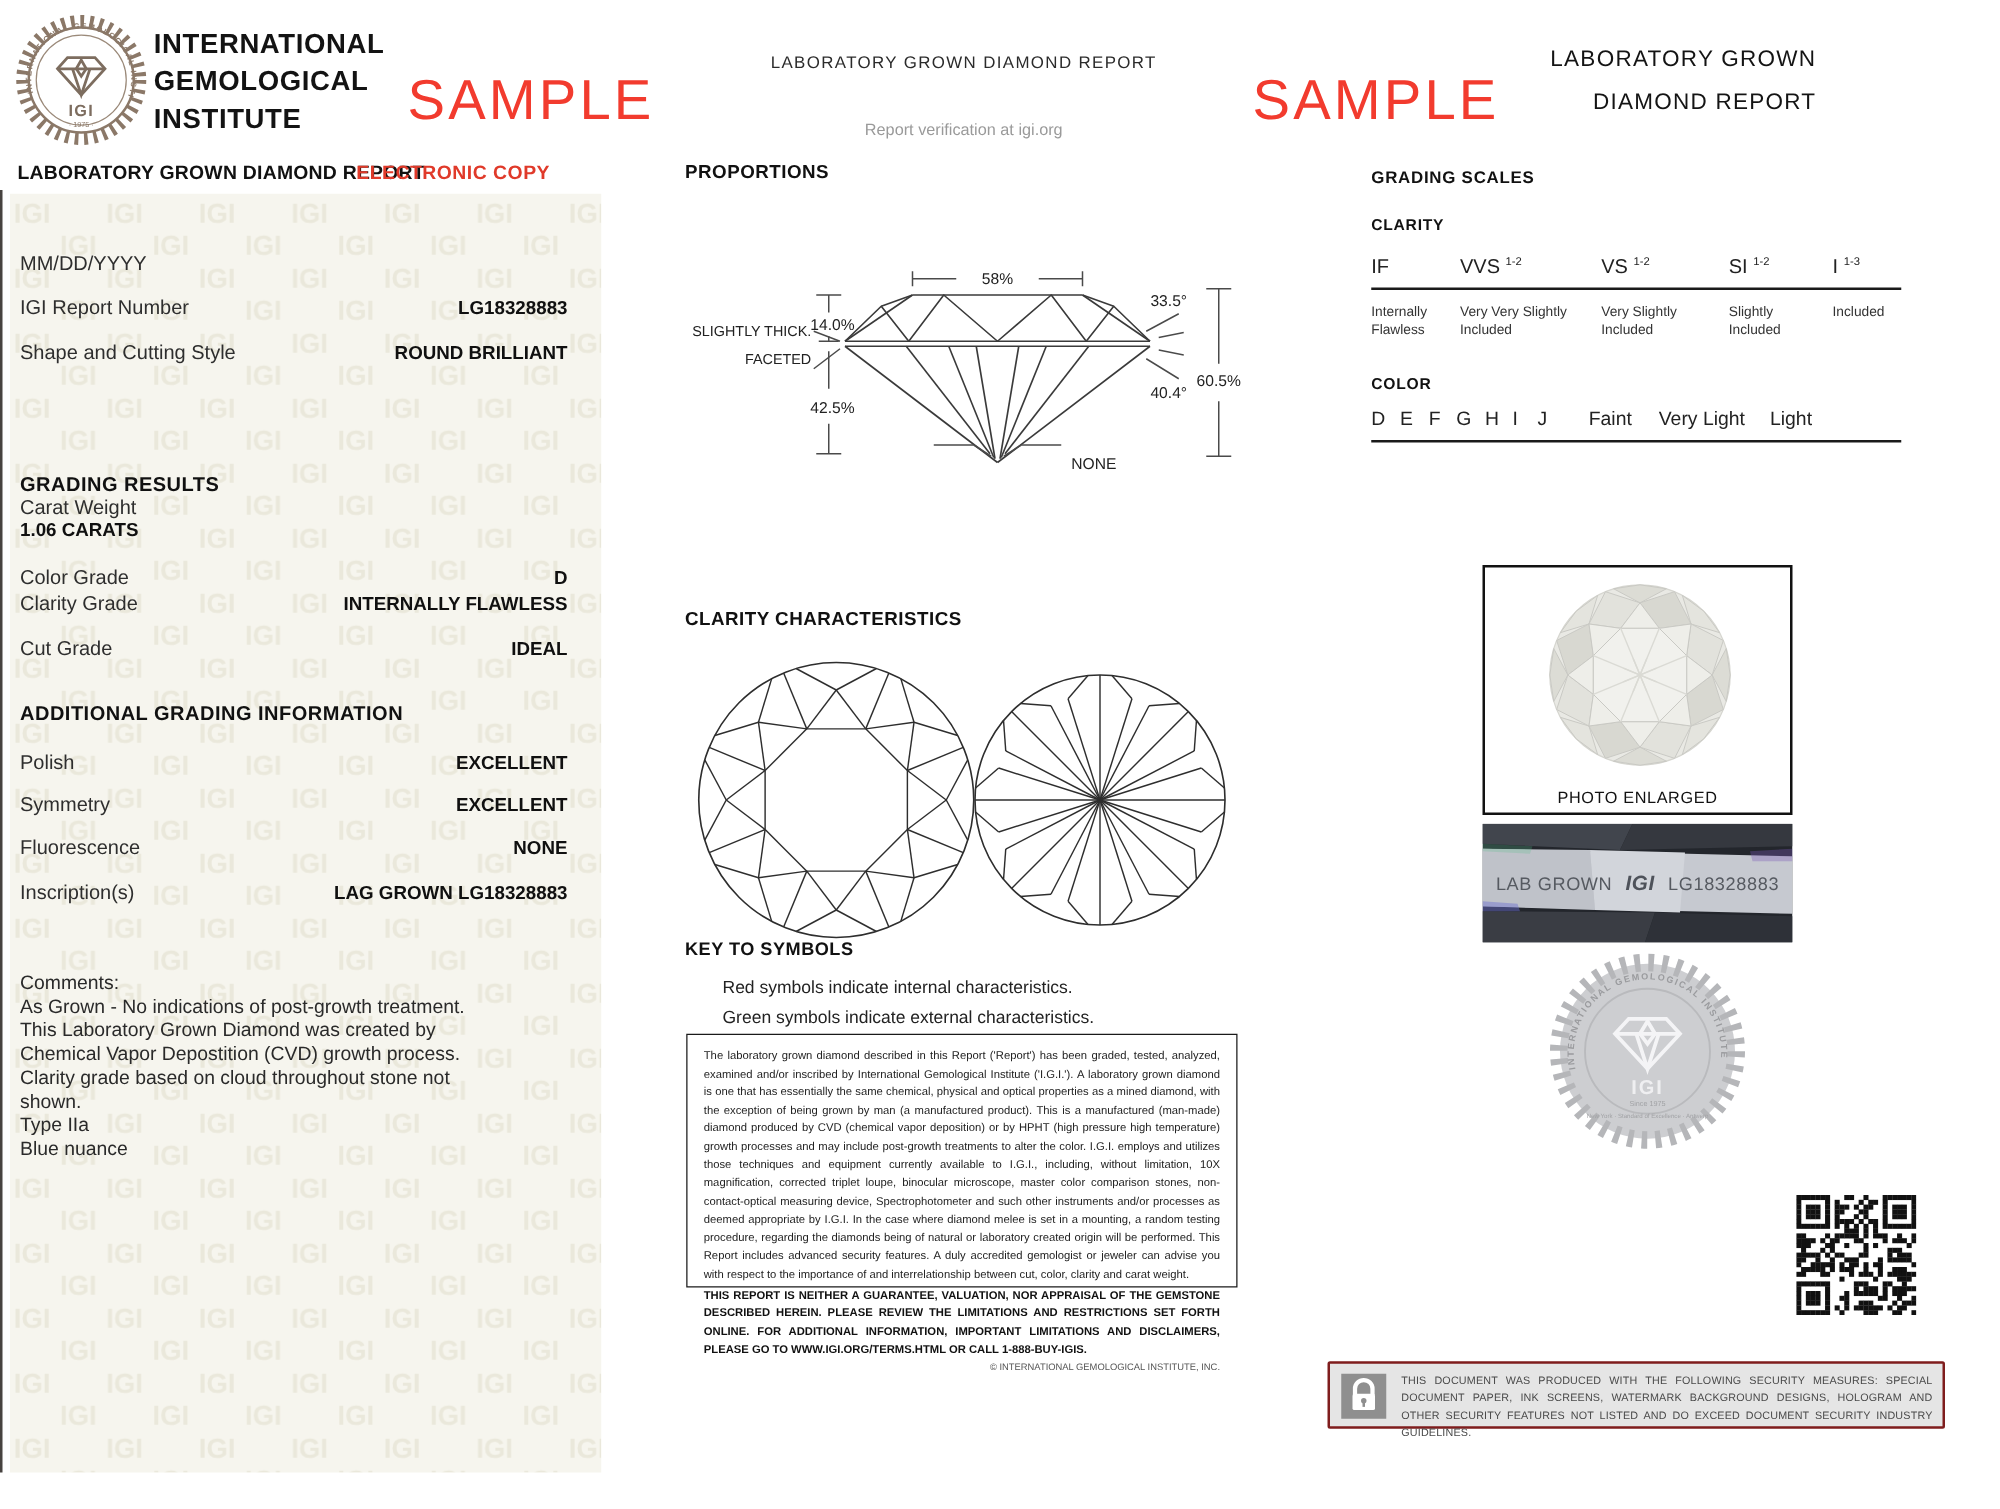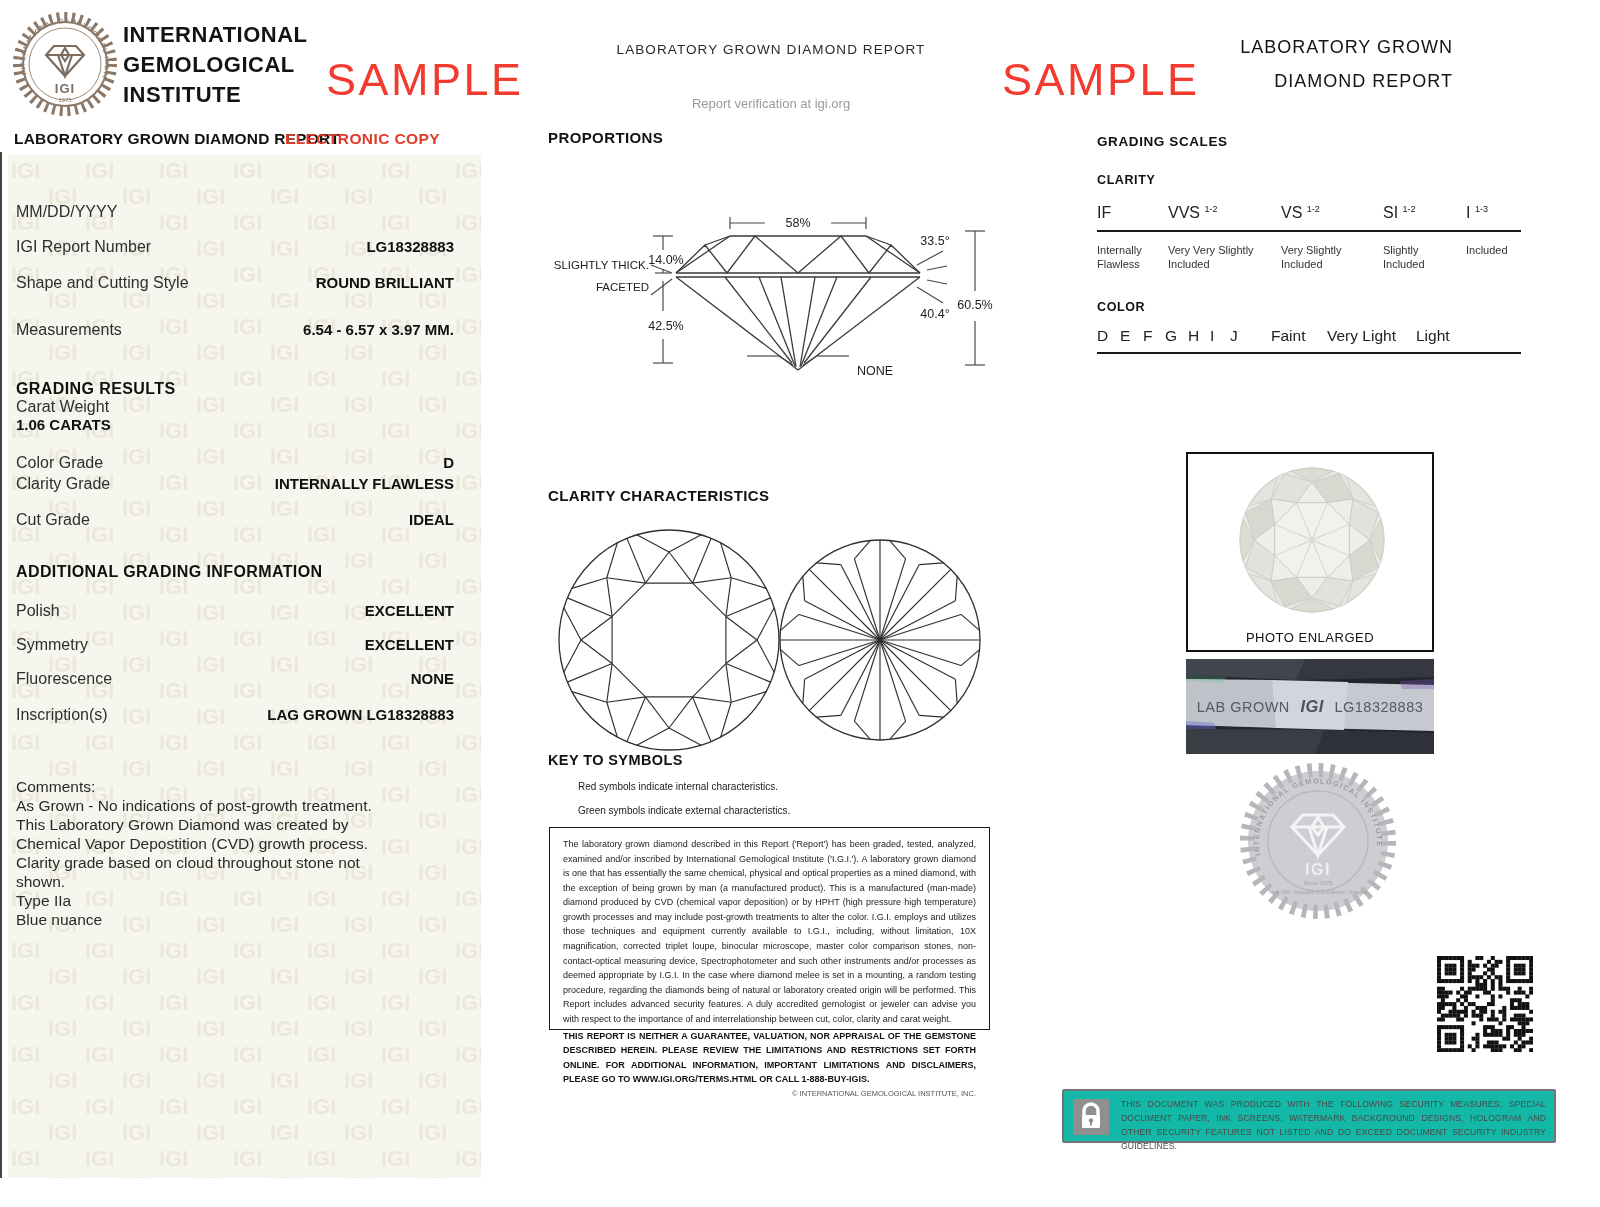--- a/index.html
+++ b/index.html
@@ -15,38 +15,38 @@
   .edge-line{left:0;top:152px;width:2px;height:1026px;background:#474340;}
   .row{position:absolute;left:16px;width:438px;display:flex;justify-content:space-between;align-items:baseline;}
   .lbl{font-size:16px;color:#2e2e2e;}
   .val{font-weight:bold;font-size:15px;color:#101010;text-align:right;}
   .sec{position:absolute;left:16px;font-weight:bold;font-size:16px;letter-spacing:.4px;color:#111;}
   .comments{font-size:15.5px;line-height:19px;color:#2a2a2a;white-space:pre-line;}
   
   .m-header{left:545px;width:452px;text-align:center;font-size:13.5px;letter-spacing:1.1px;color:#2b2b2b;}
   .m-verify{left:545px;width:452px;text-align:center;font-size:13px;color:#9a9a9a;}
   .h-bold{font-weight:bold;font-size:15px;letter-spacing:.4px;color:#111;}
-  .key-line{font-size:10px;color:#222;}
+  .key-line{font-size:14px;color:#222;}
   .disc-box{left:549px;top:827px;width:441px;height:203px;border:1.5px solid #1a1a1a;background:#fff;
             box-sizing:border-box;padding:9px 13px 6px 13px;}
   .disc-main{font-size:9px;line-height:1.62;text-align:justify;color:#222;margin:0;}
   .disc-legal{font-size:9px;line-height:1.62;text-align:justify;color:#111;font-weight:bold;margin:2px 0 0 0;}
   .disc-copy{font-size:7.5px;color:#555;text-align:right;margin:2px 0 0 0;}
   
   .r-title{left:1163px;width:290px;text-align:right;font-size:18px;line-height:34px;letter-spacing:1px;color:#141414;}
   .gs-head{font-weight:bold;font-size:13.5px;letter-spacing:.6px;color:#111;}
   .gs-sub{font-weight:bold;font-size:12.5px;letter-spacing:.6px;color:#111;}
   .cg{font-size:16px;color:#222;}
   .cg sup{font-size:9px;}
   .scale-line{height:2px;background:#1a1a1a;}
   .desc{font-size:11px;line-height:14px;color:#333;}
   .cletter{font-size:15.5px;color:#222;}
   .photo-box{left:1186px;top:452px;width:248px;height:200px;border:2px solid #111;background:#fff;box-sizing:border-box;}
   .photo-cap{position:absolute;left:0;bottom:5px;width:100%;text-align:center;font-size:13px;letter-spacing:.5px;color:#111;}
-  .secbar{left:1062px;top:1089px;width:494px;height:54px;border:2px solid #737373;background:#14b8a6;
+  .secbar{left:1062px;top:1089px;width:494px;height:54px;border:2px solid #7f1d1d;background:#e5e5e5;
           box-sizing:border-box;border-radius:2px;}
   .secbar .lockbox{position:absolute;left:9px;top:8px;width:36px;height:36px;background:#8f8f8f;}
   .sectext{position:absolute;left:57px;top:7px;width:425px;font-size:8.6px;line-height:1.62;
            text-align:justify;color:#4a4a4a;letter-spacing:.15px;}
   svg text{font-family:"Liberation Sans",sans-serif;}
 </style>
 </head>
 <body>
 
 <div class="page">
@@ -99,24 +99,20 @@
   <div class="row" style="top:203px;">
     <span class="lbl">MM/DD/YYYY</span>
   </div>
   <div class="row" style="top:238px;">
     <span class="lbl">IGI Report Number</span>
     <span class="val">LG18328883</span>
   </div>
   <div class="row" style="top:274px;">
     <span class="lbl">Shape and Cutting Style</span>
     <span class="val">ROUND BRILLIANT</span>
-  </div>
-  <div class="row" style="top:321px;">
-    <span class="lbl">Measurements</span>
-    <span class="val">6.54 - 6.57 x 3.97 MM.</span>
   </div>
 
   <div class="sec" style="top:360px;margin-top:20px;">GRADING RESULTS</div>
   <div class="row" style="top:398px;flex-direction:column;">
     <span class="lbl">Carat Weight</span>
     <span class="val">1.06 CARATS</span>
   </div>
   <div class="row" style="top:454px;">
     <span class="lbl">Color Grade</span>
     <span class="val">D</span>

